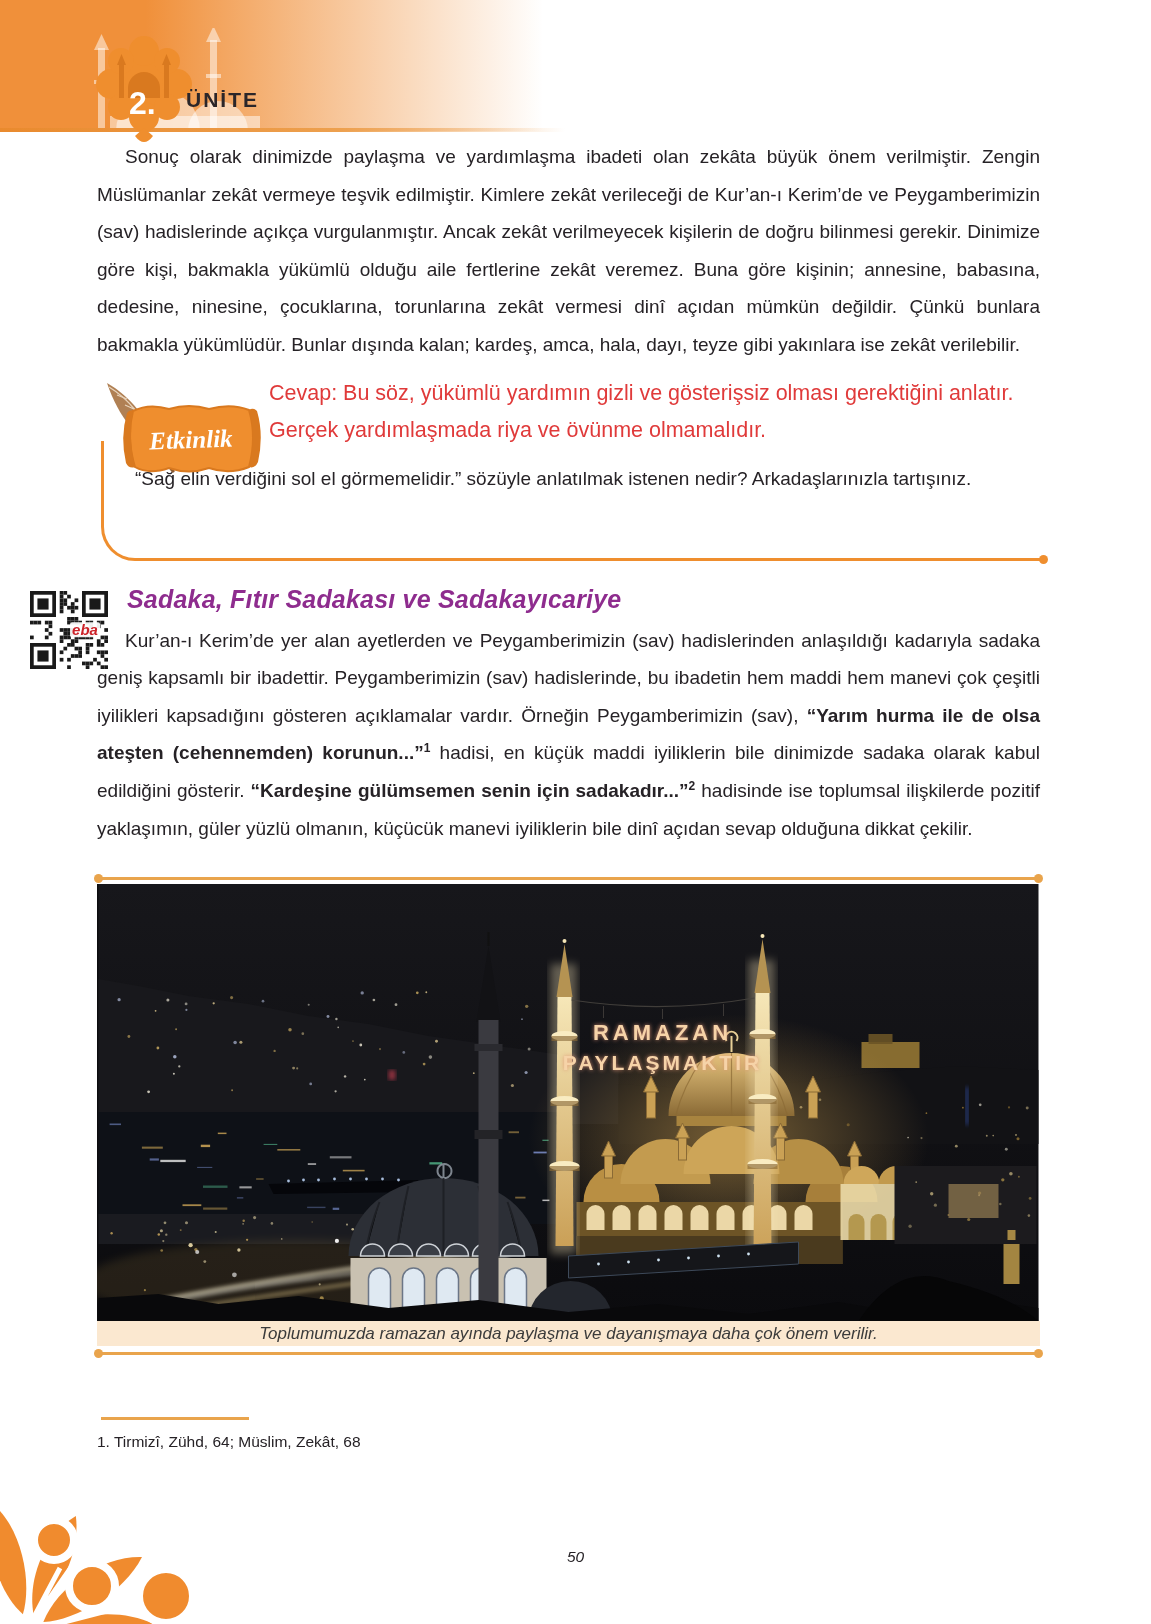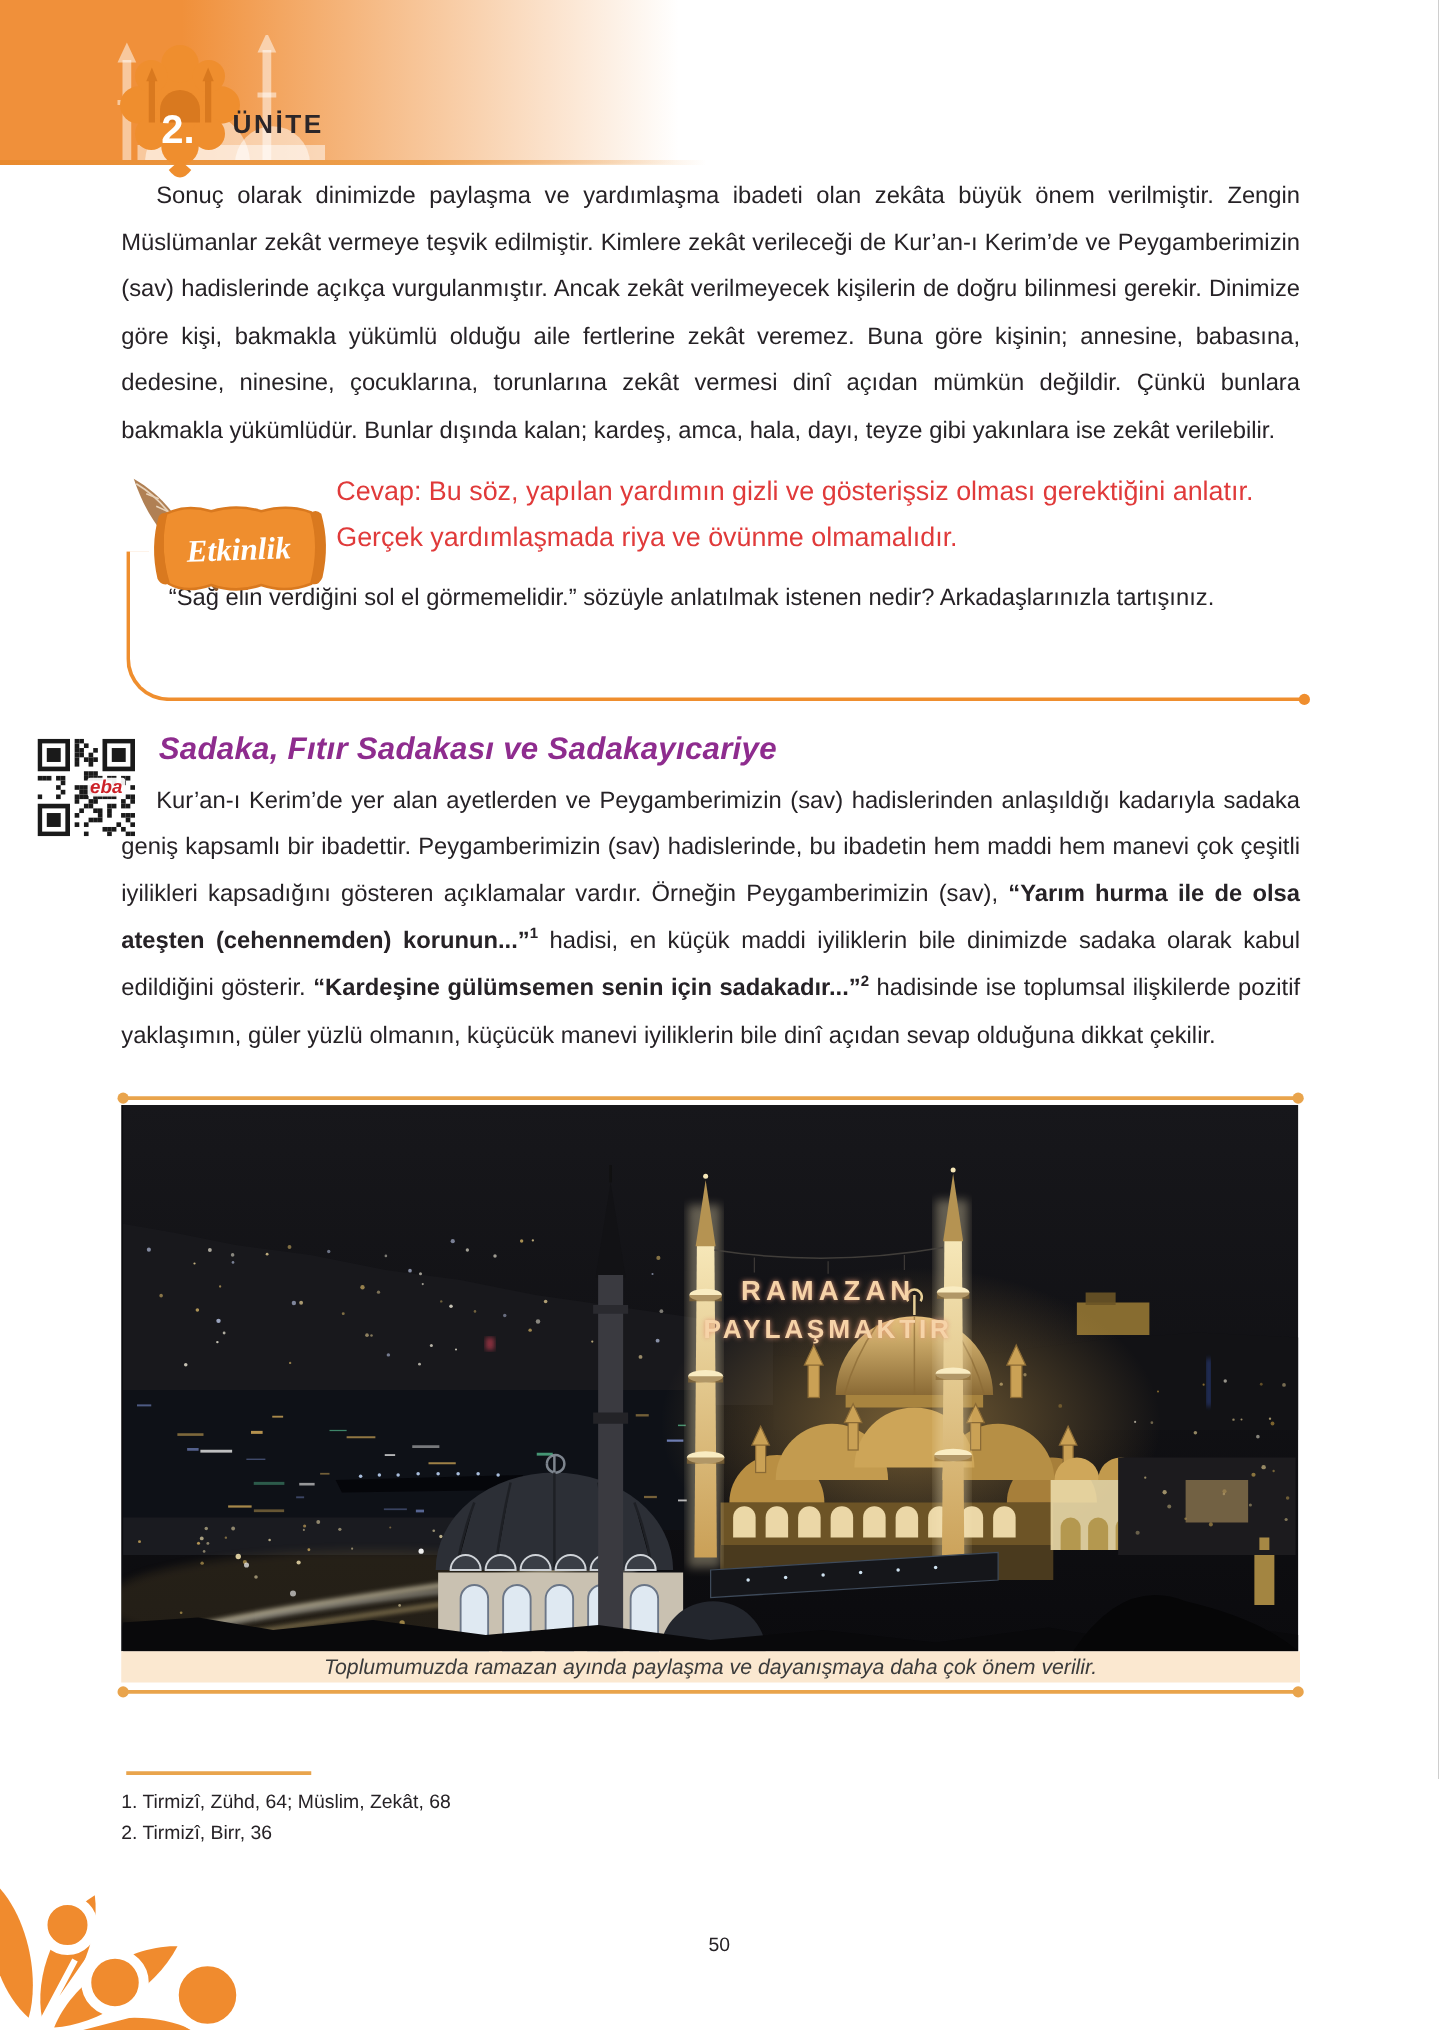--- a/index.html
+++ b/index.html
@@ -79,21 +79,21 @@
     font-size:17px;font-style:italic;color:#3b3b3b;
   }
   .figure .bottom-rule{margin-top:6px;}
   
   .footnotes{margin-top:62px;}
   .footnote-rule{width:148px;height:3px;background:#e9a44c;margin-left:4px;margin-bottom:9px;}
   .footnote-line{font-size:15.5px;line-height:25px;color:#262226;}
   
   .page-number{
     position:absolute;left:0;right:0;top:1548px;text-align:center;
-    font-size:15.5px;color:#262226;
+    font-size:15.5px;color:#262226;font-style:italic;
   }
   .corner-flower{position:absolute;left:0;bottom:0;}
 </style>
 </head>
 <body>
 
 <div class="page">
 
   <div class="header-band">
     <svg class="band-mosque" width="240" height="103" viewBox="0 0 240 103">
@@ -146,21 +146,21 @@
       <svg class="activity-icon" width="180" height="116" viewBox="0 0 180 116">
         <path d="M20,6 C44,20 62,42 68,70 C52,62 32,42 20,6 Z" fill="#b08054"></path>
         <path d="M22,10 C42,22 58,42 64,64" stroke="#e8d3bb" stroke-width="1.4" fill="none"></path>
         <path d="M30,18 l10,4 M38,28 l11,5 M46,40 l11,6 M53,52 l10,6" stroke="#e8d3bb" stroke-width="1.2"></path>
         <path d="M66,68 L86,94" stroke="#8a5a32" stroke-width="3.4" stroke-linecap="round"></path>
         <path d="M46,34 Q62,26 82,32 Q102,26 122,32 Q144,26 162,33 Q170,60 162,90 Q142,98 122,91 Q102,98 82,91 Q62,98 48,90 Q39,61 46,34 Z" fill="#ef8e2e" stroke="#d9791f" stroke-width="2"></path>
         <path d="M46,34 Q41,62 48,90 Q42,92 39,86 Q33,60 40,36 Q43,32 46,34 Z" fill="#d9791f"></path>
         <path d="M162,33 Q170,60 162,90 Q168,92 171,85 Q177,58 170,34 Q166,30 162,33 Z" fill="#d9791f"></path>
         <text x="104" y="71" text-anchor="middle" font-size="25" font-weight="bold" font-style="italic" fill="#ffffff" font-family="Liberation Serif, serif" transform="rotate(-2 104 66)">Etkinlik</text>
       </svg>
-      <div class="activity-answer">Cevap: Bu söz, yapılan yardımın gizli ve gösterişsiz olması gerektiğini anlatır. Gerçek yardımlaşmada riya ve övünme olmamalıdır.</div>
+      <div class="activity-answer">Cevap: Bu söz, yükümlü yardımın gizli ve gösterişsiz olması gerektiğini anlatır. Gerçek yardımlaşmada riya ve övünme olmamalıdır.</div>
       <div class="activity-question">“Sağ elin verdiğini sol el görmemelidir.” sözüyle anlatılmak istenen nedir? Arkadaşlarınızla tartışınız.</div>
     </div>
 
     <div class="sadaka">
       <div class="qr-box">
         <svg id="qr-svg" width="78" height="78" viewBox="0 0 78 78">
             <rect x="0" y="0" width="78" height="78" fill="#ffffff"></rect>
             <rect x="29.714285714285715" y="0" width="3.7142857142857144" height="3.7142857142857144" fill="#1a1a1a"></rect>
             <rect x="33.42857142857143" y="0" width="3.7142857142857144" height="3.7142857142857144" fill="#1a1a1a"></rect>
             <rect x="29.714285714285715" y="3.7142857142857144" width="3.7142857142857144" height="3.7142857142857144" fill="#1a1a1a"></rect>
@@ -659,21 +659,20 @@
       <div class="figure-caption">Toplumumuzda ramazan ayında paylaşma ve dayanışmaya daha çok önem verilir.</div>
       <div class="frame-rule bottom-rule">
         <span class="dot-l"></span>
         <span class="dot-r"></span>
       </div>
     </div>
 
     <div class="footnotes">
       <div class="footnote-rule"></div>
       <div class="footnote-line">1. Tirmizî, Zühd, 64; Müslim, Zekât, 68</div>
-      <div class="footnote-line">2. Tirmizî, Birr, 36</div>
     </div>
   </div>
 
   <div class="page-number">50</div>
 
   <svg class="corner-flower" width="310" height="150" viewBox="0 0 310 150">
     <g transform="translate(26,158)">
       <g fill="#f08b2e">
         <path transform="rotate(-100)" d="M18,0 C46,-22 96,-26 126,-6 C96,14 46,14 18,0 Z"></path>
         <path transform="rotate(-64)" d="M18,0 C46,-22 96,-26 126,-6 C96,14 46,14 18,0 Z"></path>

